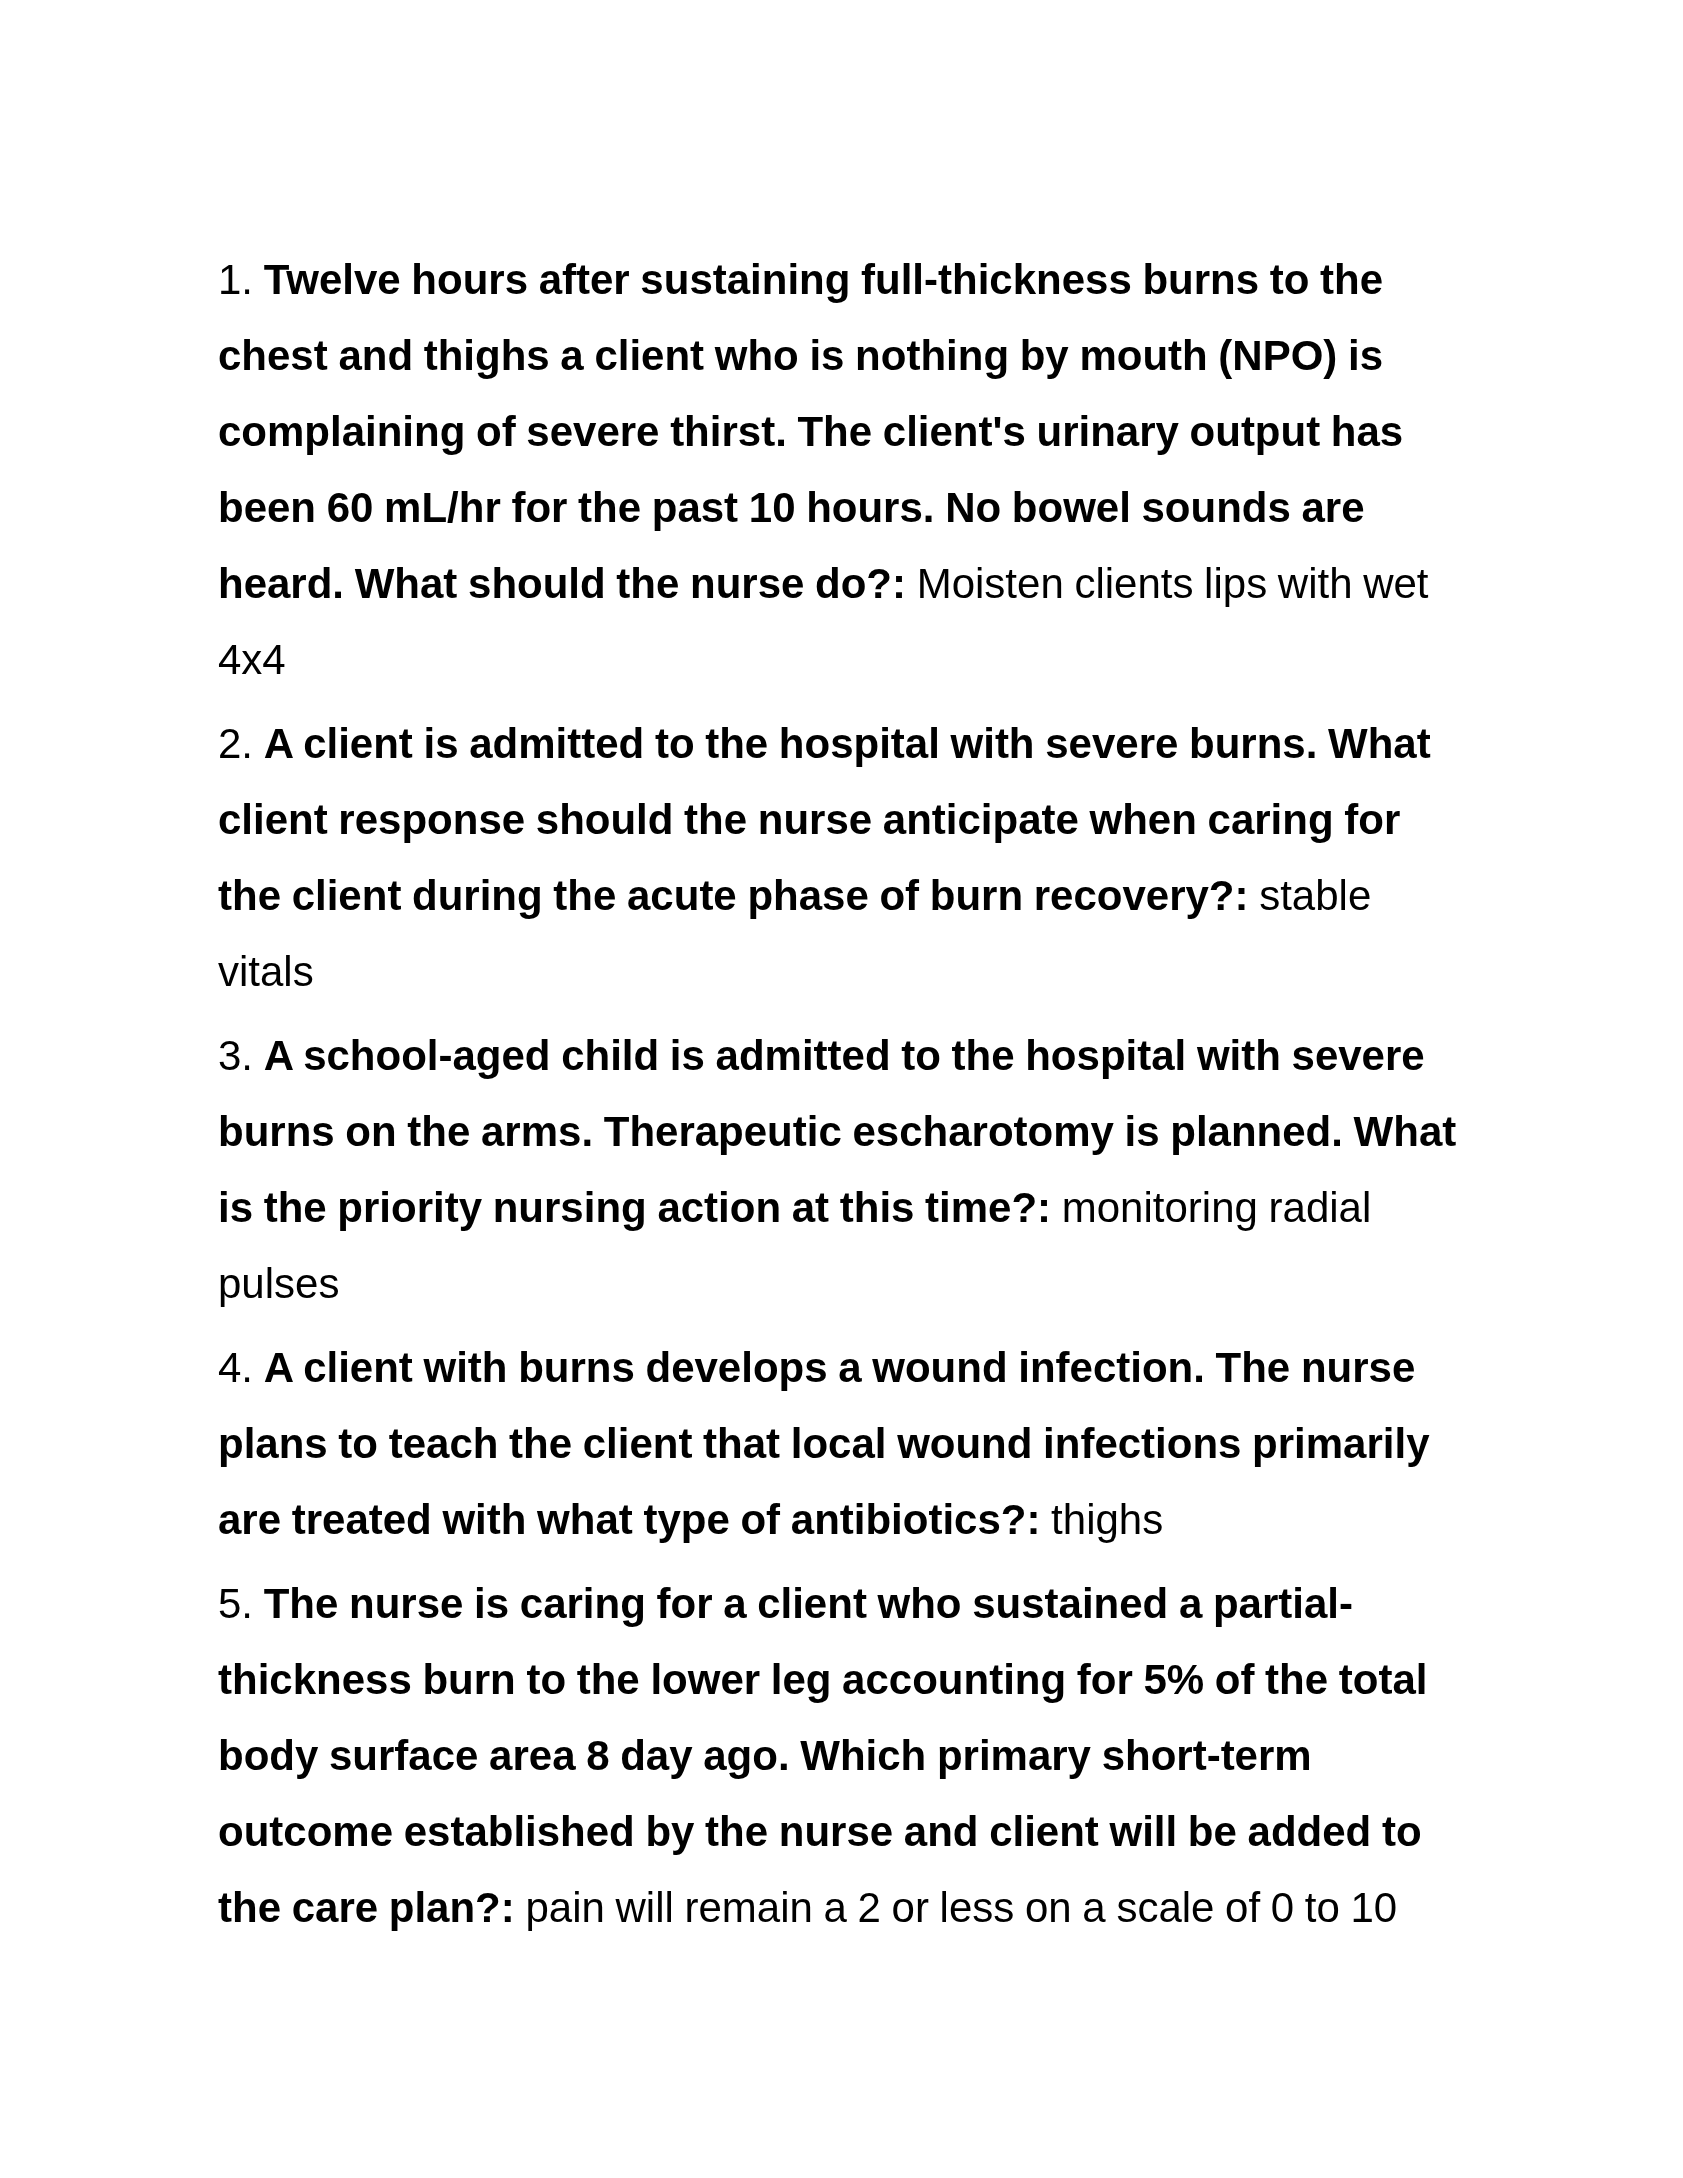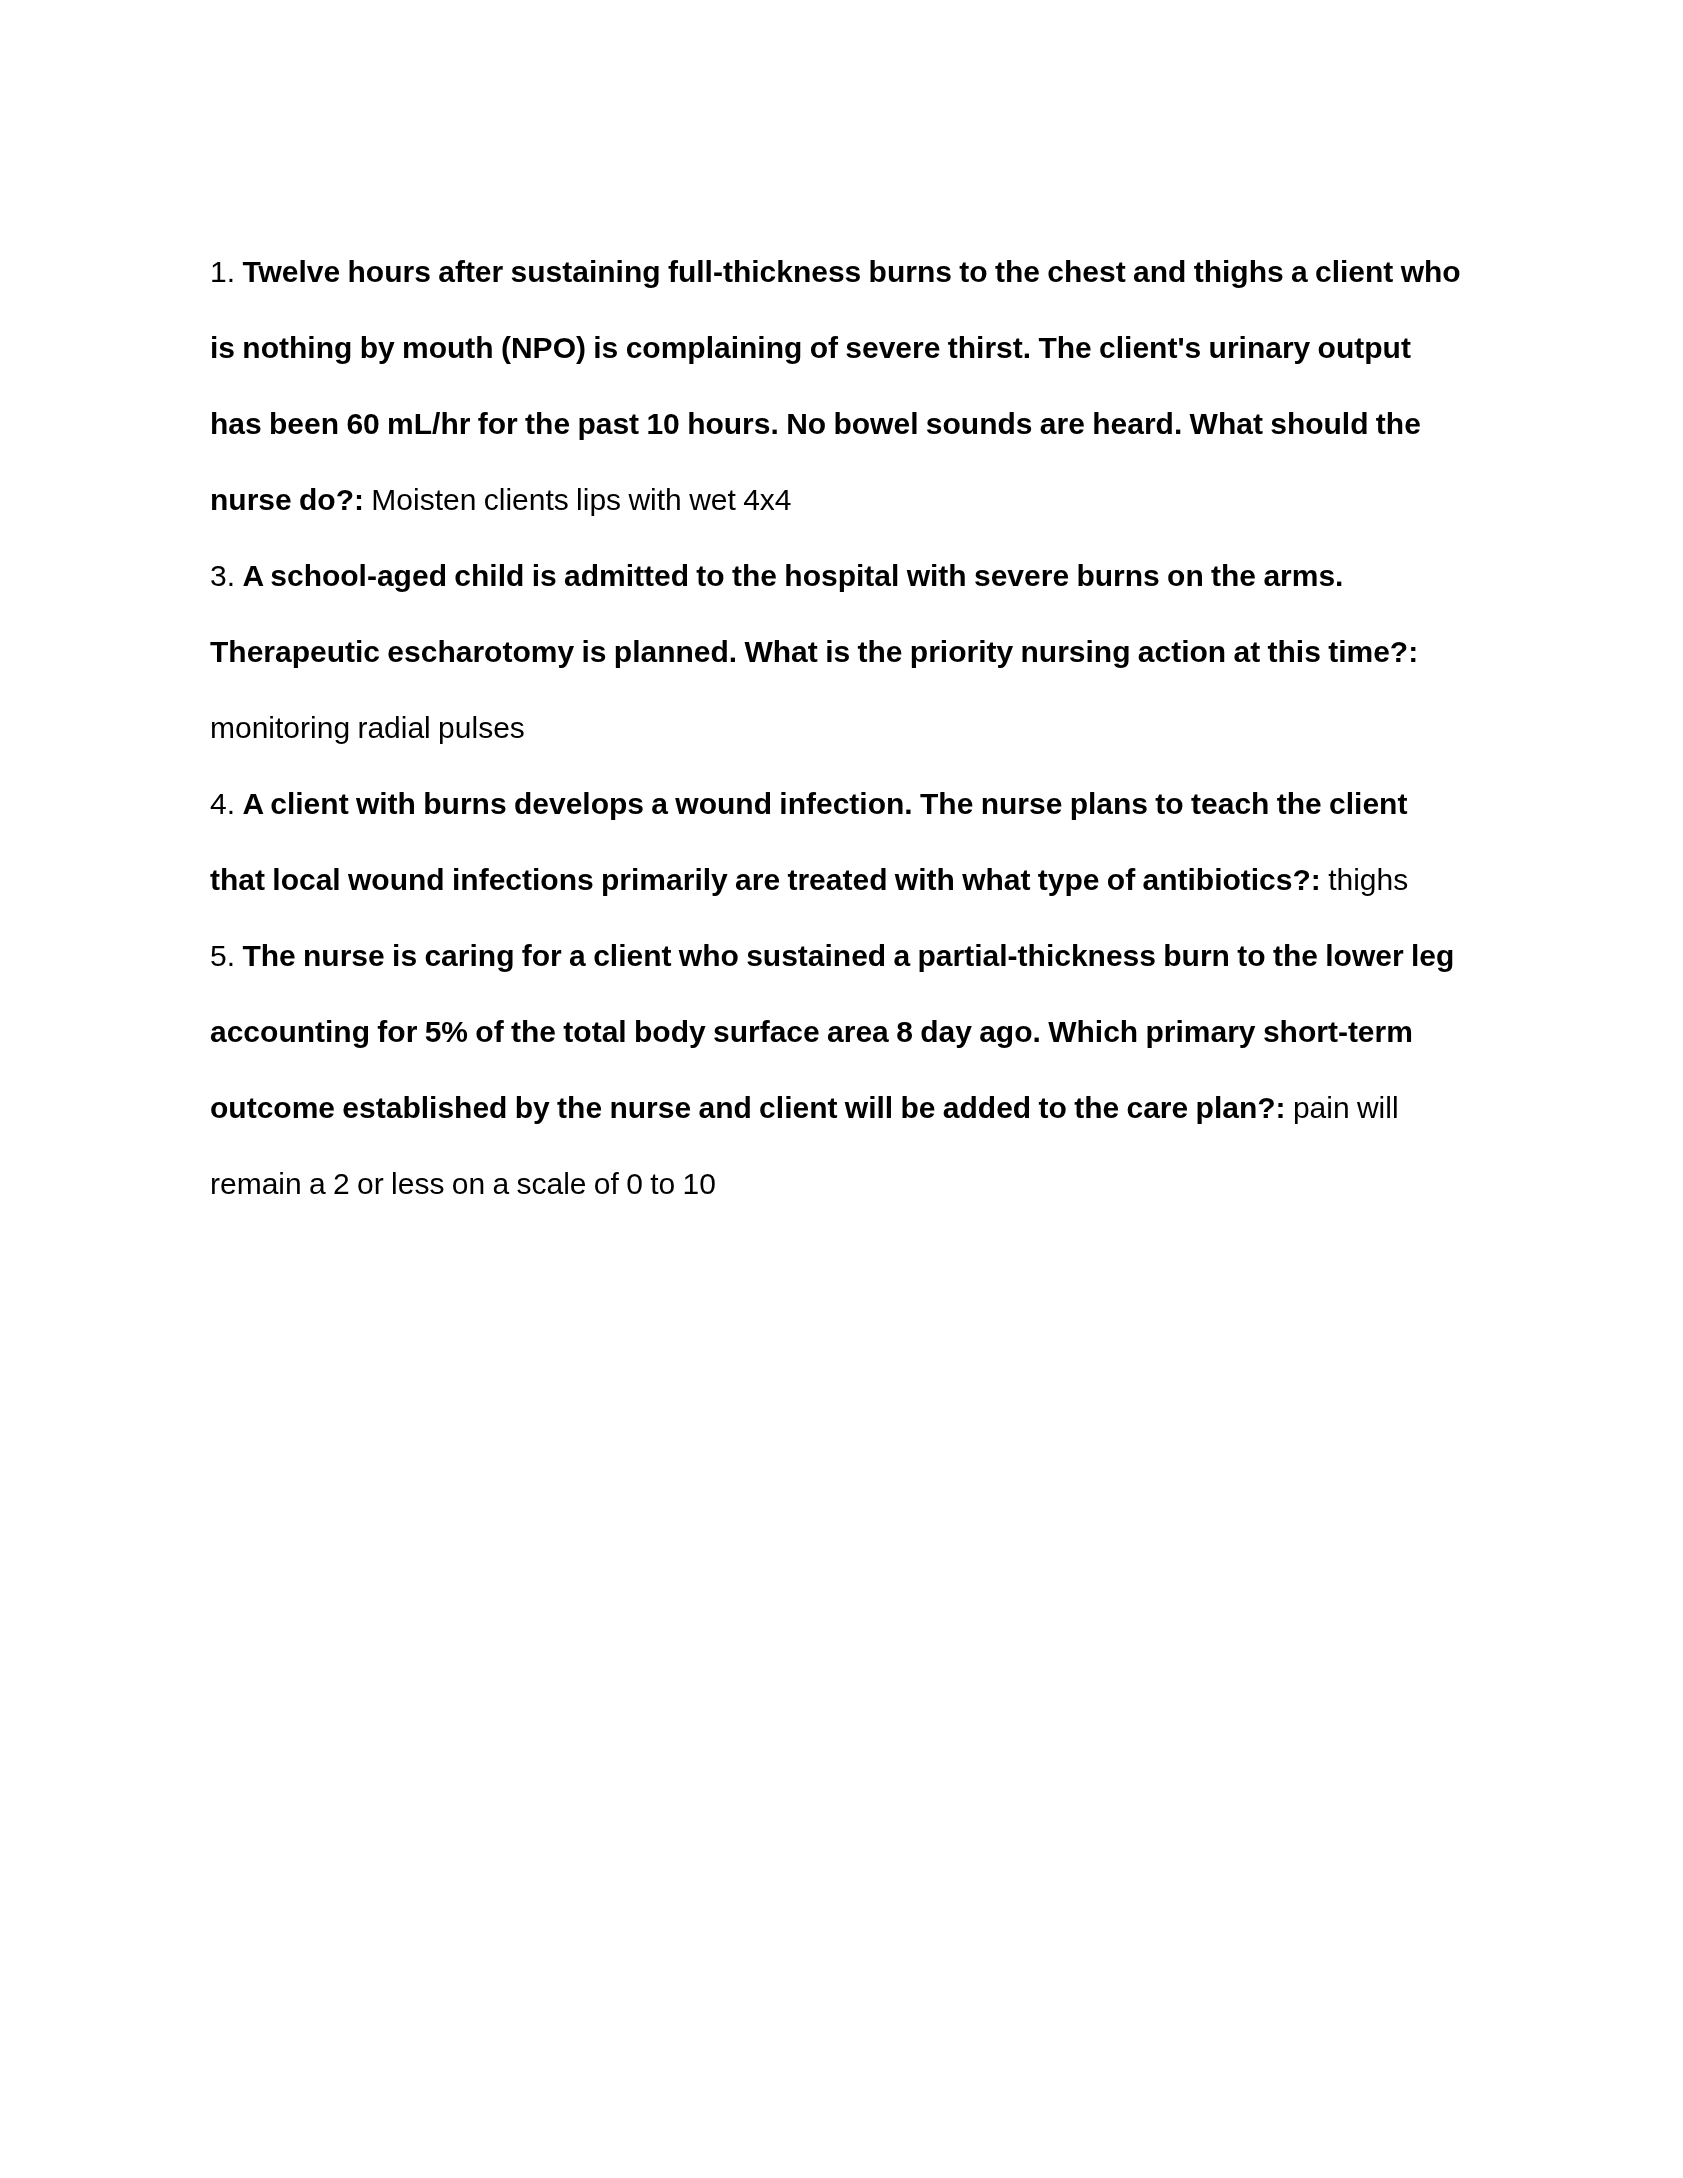--- a/index.html
+++ b/index.html
@@ -15,23 +15,23 @@
       font-family: "Liberation Sans", sans-serif;
       color: #000000;
     }
     .page {
       position: absolute;
       left: 210px;
       top: 234px;
       width: 1257px;
     }
     .qa-item {
-      font-size: 30px;
+      font-size: 42px;
       line-height: 76px;
-      margin: 0;
+      margin: 8px;
       word-spacing: -1px;
     }
     .qa-number {
       font-weight: normal;
     }
     .qa-question {
       font-weight: bold;
     }
     .qa-answer {
       font-weight: normal;
@@ -41,20 +41,25 @@
 <body>
 
 <div class="page">
 
   <p class="qa-item">
     <span class="qa-number">1.</span>
     <span class="qa-question">Twelve hours after sustaining full-thickness burns to the chest and thighs a client who is nothing by mouth (NPO) is complaining of severe thirst. The client's urinary output has been 60 mL/hr for the past 10 hours. No bowel sounds are heard. What should the nurse do?:</span>
     <span class="qa-answer">Moisten clients lips with wet 4x4</span>
   </p>
 
+  <p class="qa-item">
+    <span class="qa-number">2.</span>
+    <span class="qa-question">A client is admitted to the hospital with severe burns. What client response should the nurse anticipate when caring for the client during the acute phase of burn recovery?:</span>
+    <span class="qa-answer">stable vitals</span>
+  </p>
 
   <p class="qa-item">
     <span class="qa-number">3.</span>
     <span class="qa-question">A school-aged child is admitted to the hospital with severe burns on the arms. Therapeutic escharotomy is planned. What is the priority nursing action at this time?:</span>
     <span class="qa-answer">monitoring radial pulses</span>
   </p>
 
   <p class="qa-item">
     <span class="qa-number">4.</span>
     <span class="qa-question">A client with burns develops a wound infection. The nurse plans to teach the client that local wound infections primarily are treated with what type of antibiotics?:</span>

